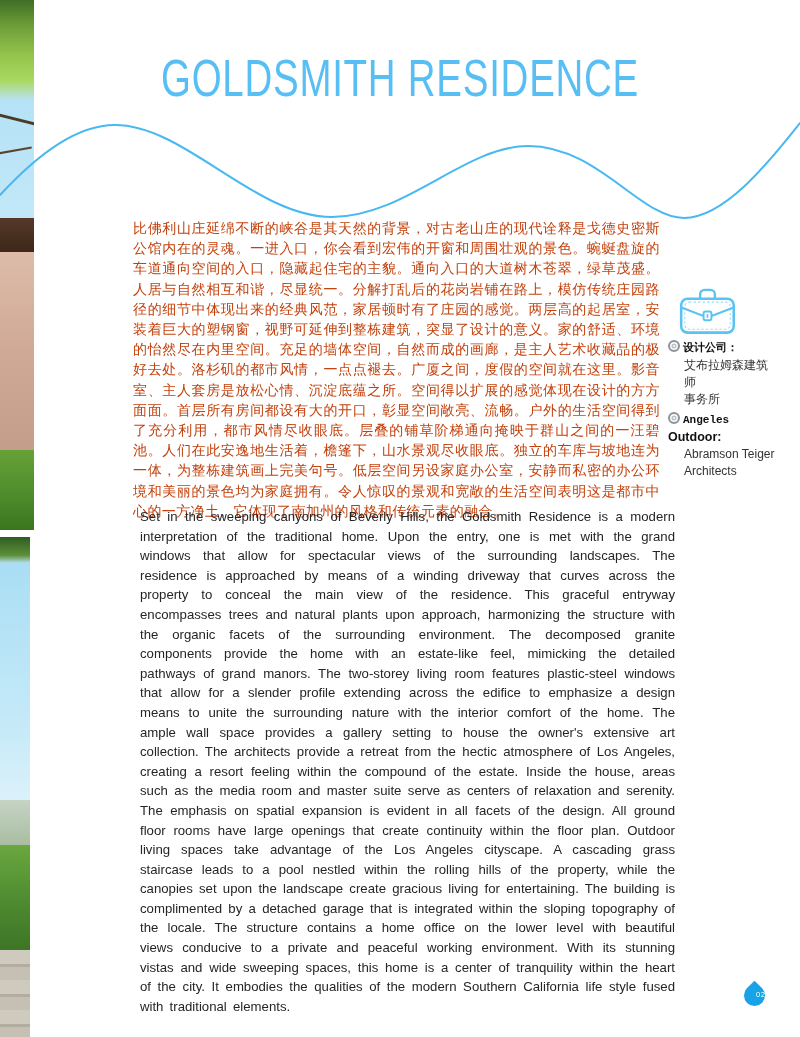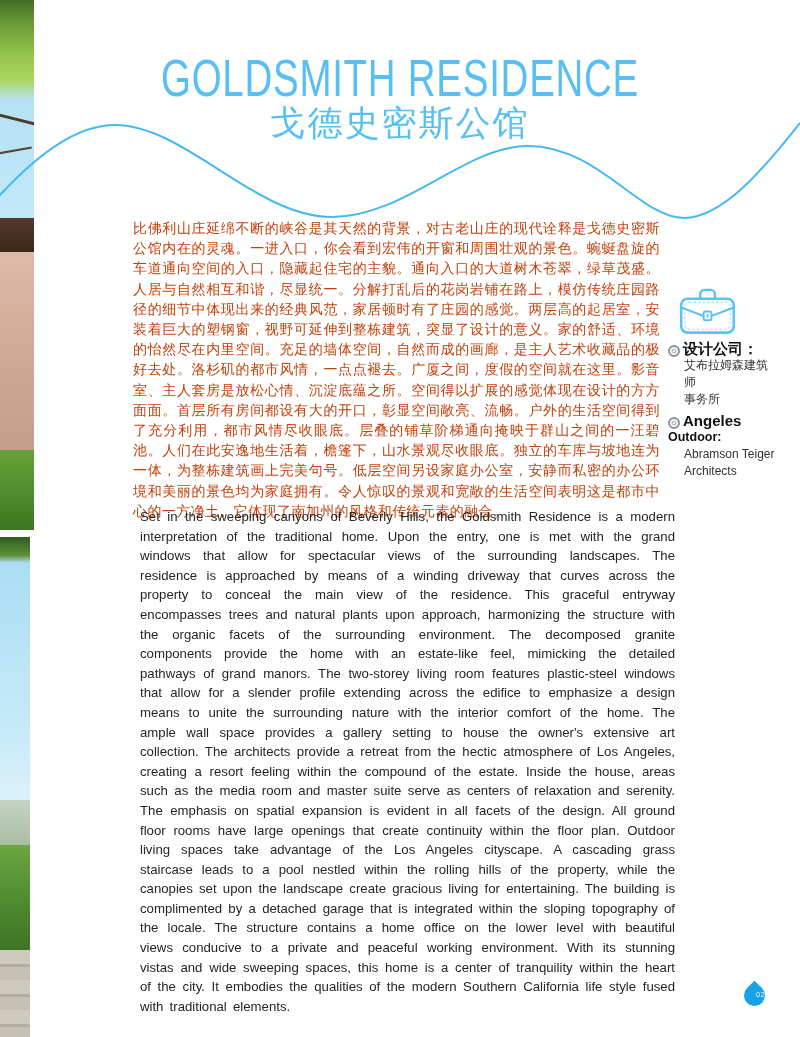--- a/index.html
+++ b/index.html
@@ -75,21 +75,21 @@
     position:absolute;left:140px;top:507px;width:535px;
     font-size:13.2px;line-height:19.6px;
     word-spacing:2.5px;
     text-align:justify;
     color:#252525;
   }
 
   
   .sidebar{position:absolute;left:668px;top:287px;width:110px;}
   .briefcase{margin-left:11px;display:block;}
-  .sb-line{display:flex;align-items:flex-end;line-height:17px;font-size:15px;}
+  .sb-line{display:flex;align-items:flex-start;line-height:17px;font-size:11px;font-family:Liberation Mono, monospace;}
   .sb-label{font-weight:bold;color:#111;}
   .sb-value{color:#333;font-size:12px;line-height:17px;margin-left:16px;}
   .bullet{
     display:inline-block;width:8px;height:8px;border-radius:50%;
     border:2px solid #8d949a;background:#fff;
     box-shadow:inset 0 0 0 1.5px #fff, inset 0 0 0 3px #b9bfc4;
     margin-right:3px;flex:0 0 auto;
   }
   .sb-gap{height:4px;}
 
@@ -128,21 +128,20 @@
     <div class="path"></div>
   </div>
 
   <svg class="wave" viewBox="0 0 800 130" preserveAspectRatio="none">
     <path d="M 0,95 C 40,52 78,25 115,25 C 185,25 255,117 332,117
              C 405,117 465,46 528,46 C 598,46 640,118 684,118
              C 726,118 772,58 800,23" fill="none" stroke="#47B9F0" stroke-width="2" stroke-linecap="round"></path>
   </svg>
 
   <div class="title-en">GOLDSMITH RESIDENCE</div>
-  <div class="title-zh">戈德史密斯公馆</div>
 
   <div class="body-zh">比佛利山庄延绵不断的峡谷是其天然的背景，对古老山庄的现代诠释是戈德史密斯公馆内在的灵魂。一进入口，你会看到宏伟的开窗和周围壮观的景色。蜿蜒盘旋的车道通向空间的入口，隐藏起住宅的主貌。通向入口的大道树木苍翠，绿草茂盛。人居与自然相互和谐，尽显统一。分解打乱后的花岗岩铺在路上，模仿传统庄园路径的细节中体现出来的经典风范，家居顿时有了庄园的感觉。两层高的起居室，安装着巨大的塑钢窗，视野可延伸到整栋建筑，突显了设计的意义。家的舒适、环境的怡然尽在内里空间。充足的墙体空间，自然而成的画廊，是主人艺术收藏品的极好去处。洛杉矶的都市风情，一点点褪去。广厦之间，度假的空间就在这里。影音室、主人套房是放松心情、沉淀底蕴之所。空间得以扩展的感觉体现在设计的方方面面。首层所有房间都设有大的开口，彰显空间敞亮、流畅。户外的生活空间得到了充分利用，都市风情尽收眼底。层叠的铺草阶梯通向掩映于群山之间的一汪碧池。人们在此安逸地生活着，檐篷下，山水景观尽收眼底。独立的车库与坡地连为一体，为整栋建筑画上完美句号。低层空间另设家庭办公室，安静而私密的办公环境和美丽的景色均为家庭拥有。令人惊叹的景观和宽敞的生活空间表明这是都市中心的一方净土。它体现了南加州的风格和传统元素的融合。</div>
 
   <div class="body-en">Set in the sweeping canyons of Beverly Hills, the Goldsmith Residence is a modern interpretation of the traditional home. Upon the entry, one is met with the grand windows that allow for spectacular views of the surrounding landscapes. The residence is approached by means of a winding driveway that curves across the property to conceal the main view of the residence. This graceful entryway encompasses trees and natural plants upon approach, harmonizing the structure with the organic facets of the surrounding environment. The decomposed granite components provide the home with an estate-like feel, mimicking the detailed pathways of grand manors. The two-storey living room features plastic-steel windows that allow for a slender profile extending across the edifice to emphasize a design means to unite the surrounding nature with the interior comfort of the home. The ample wall space provides a gallery setting to house the owner's extensive art collection. The architects provide a retreat from the hectic atmosphere of Los Angeles, creating a resort feeling within the compound of the estate. Inside the house, areas such as the media room and master suite serve as centers of relaxation and serenity. The emphasis on spatial expansion is evident in all facets of the design. All ground floor rooms have large openings that create continuity within the floor plan. Outdoor living spaces take advantage of the Los Angeles cityscape. A cascading grass staircase leads to a pool nestled within the rolling hills of the property, while the canopies set upon the landscape create gracious living for entertaining. The building is complimented by a detached garage that is integrated within the sloping topography of the locale. The structure contains a home office on the lower level with beautiful views conducive to a private and peaceful working environment. With its stunning vistas and wide sweeping spaces, this home is a center of tranquility within the heart of the city. It embodies the qualities of the modern Southern California life style fused with traditional elements.</div>
 
   <div class="sidebar">
     <svg class="briefcase" width="57" height="48" viewBox="0 0 58 48">
       <rect x="21.5" y="2.5" width="15" height="12" rx="4.5" fill="none" stroke="#5BC3F2" stroke-width="2.4"></rect>
       <rect x="2.2" y="11.5" width="53.5" height="34.5" rx="6.5" fill="#ffffff" stroke="#5BC3F2" stroke-width="2.6"></rect>
       <rect x="5.8" y="15" width="46.3" height="27.5" rx="4.5" fill="none" stroke="#9ADBF8" stroke-width="1.1" stroke-dasharray="2.4 2.2"></rect>

